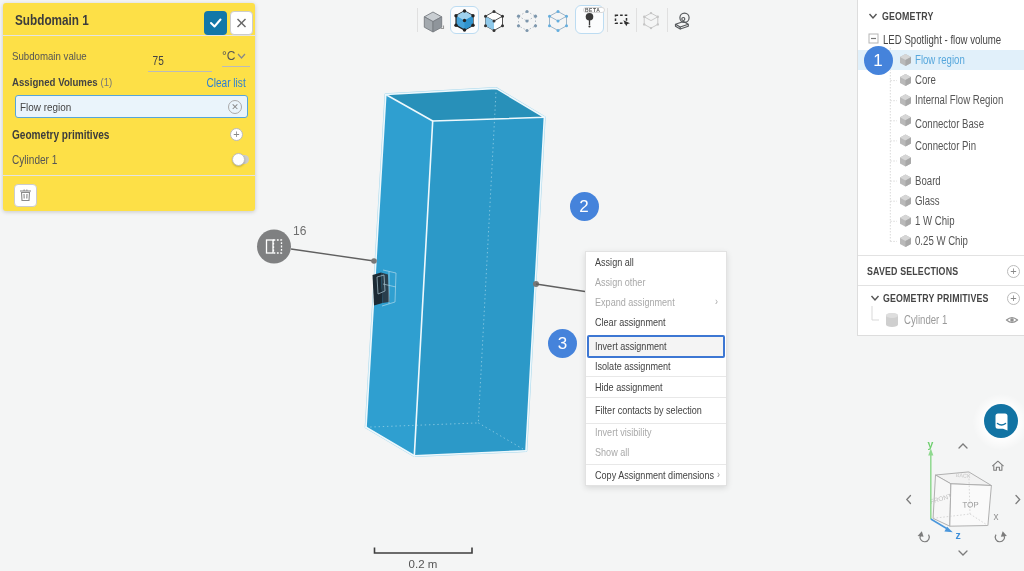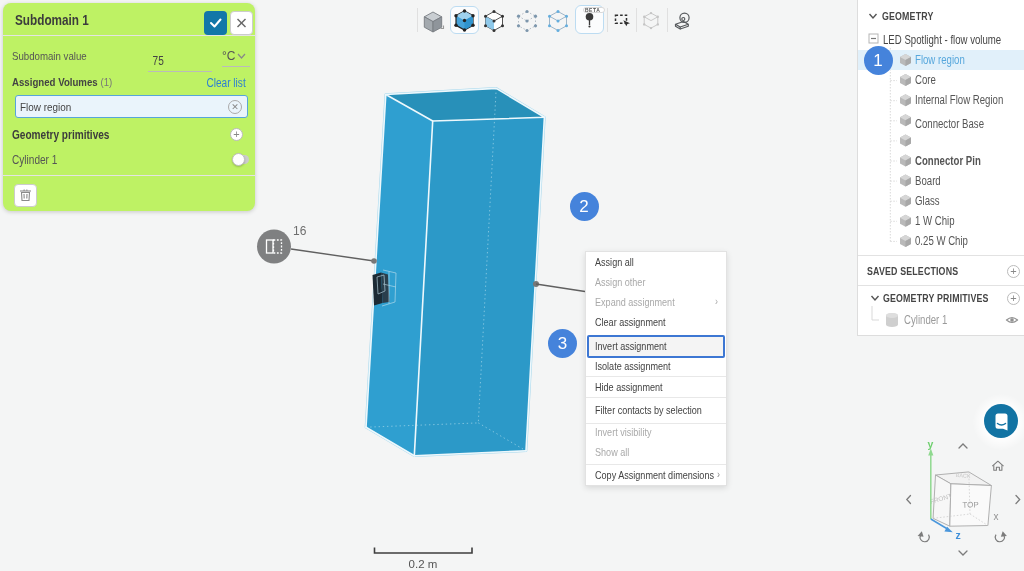--- a/index.html
+++ b/index.html
@@ -3,21 +3,21 @@
 <meta charset="utf-8">
 <style>
   * { margin:0; padding:0; box-sizing:border-box; }
   html,body { width:1024px; height:571px; overflow:hidden; }
   body { font-family:"Liberation Sans", sans-serif; background:#f4f5f5; position:relative; color:#444; }
   .abs { position:absolute; }
   .t { display:inline-block; transform:scaleX(0.84); transform-origin:0 50%; white-space:nowrap; }
   .tr { display:inline-block; transform:scaleX(0.84); transform-origin:100% 50%; white-space:nowrap; }
 
   
-  #lpanel { left:3px; top:3px; width:252px; height:208px; background:#bef264; border-radius:8px;
+  #lpanel { left:3px; top:3px; width:252px; height:208px; background:#fde047; border-radius:3px;
             box-shadow:0 1px 4px rgba(0,0,0,0.18); }
   #lpanel .hdr { position:absolute; left:0; top:0; width:100%; height:33px; border-bottom:1px solid #e4e4e4; }
   #lpanel .hdr .ttl { position:absolute; left:12px; top:9px; font-size:14px; font-weight:bold; color:#3c3c3c; }
   .btn-ok { position:absolute; left:201px; top:8px; width:23px; height:24px; background:#1277a8; border-radius:4px; }
   .btn-x  { position:absolute; left:227px; top:8px; width:23px; height:24px; background:#fff; border:1px solid #ccc; border-radius:4px; }
   .lrow { position:absolute; left:9px; font-size:11.5px; color:#555; white-space:nowrap; }
   .ipt75 { position:absolute; left:145px; width:64px; border-bottom:1px solid #bbb; height:18px; font-size:12px; color:#444; padding-left:0; text-indent:3px; }
   .unit { position:absolute; left:219px; width:28px; border-bottom:1px solid #bbb; height:18px; font-size:12px; color:#555; }
   .clearlist { position:absolute; right:9px; font-size:12px; color:#2d7fd3; }
   .chip { position:absolute; left:12px; top:92px; width:233px; height:23px; background:#eaf4fb; border:1px solid #57a5d9; border-radius:3px; }
@@ -339,21 +339,21 @@
     </div>
   <div class="trow" style="top:70.6px;">
       <span class="lbl">Core</span>
     </div>
   <div class="trow" style="top:90.7px;">
       <span class="lbl">Internal Flow Region</span>
     </div>
   <div class="trow" style="top:114px;">
       <span class="lbl">Connector Base</span>
     </div>
-  <div class="trow" style="top:151px;font-weight:bold;">
+  <div class="trow" style="top:136px;">
       <span class="lbl">Connector Pin</span>
     </div>
   <div class="trow" style="top:171.1px;">
       <span class="lbl">Board</span>
     </div>
   <div class="trow" style="top:191.2px;">
       <span class="lbl">Glass</span>
     </div>
   <div class="trow" style="top:211.3px;">
       <span class="lbl">1 W Chip</span>

